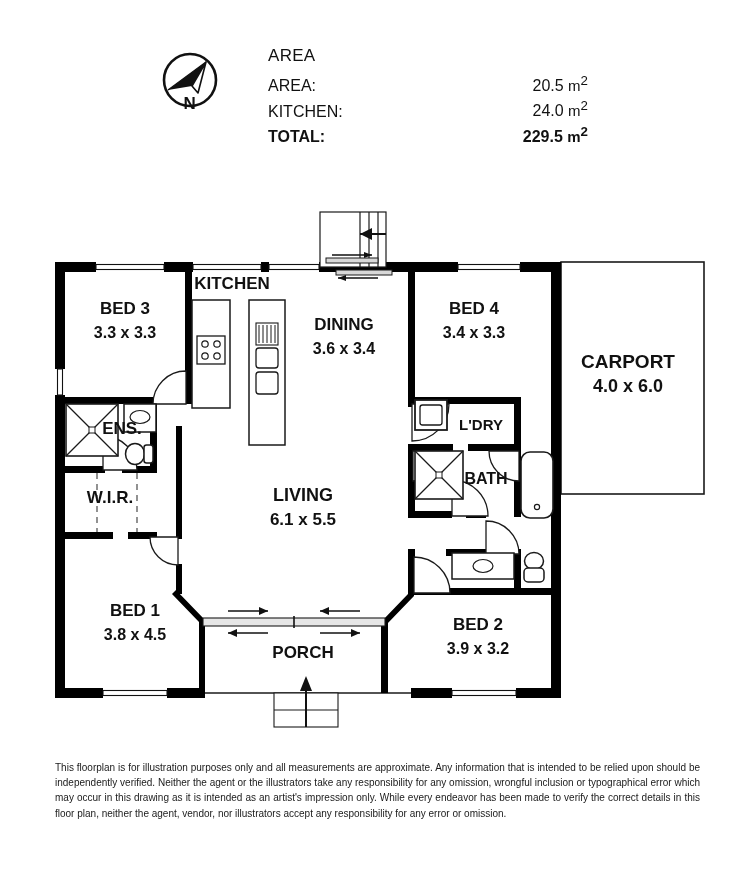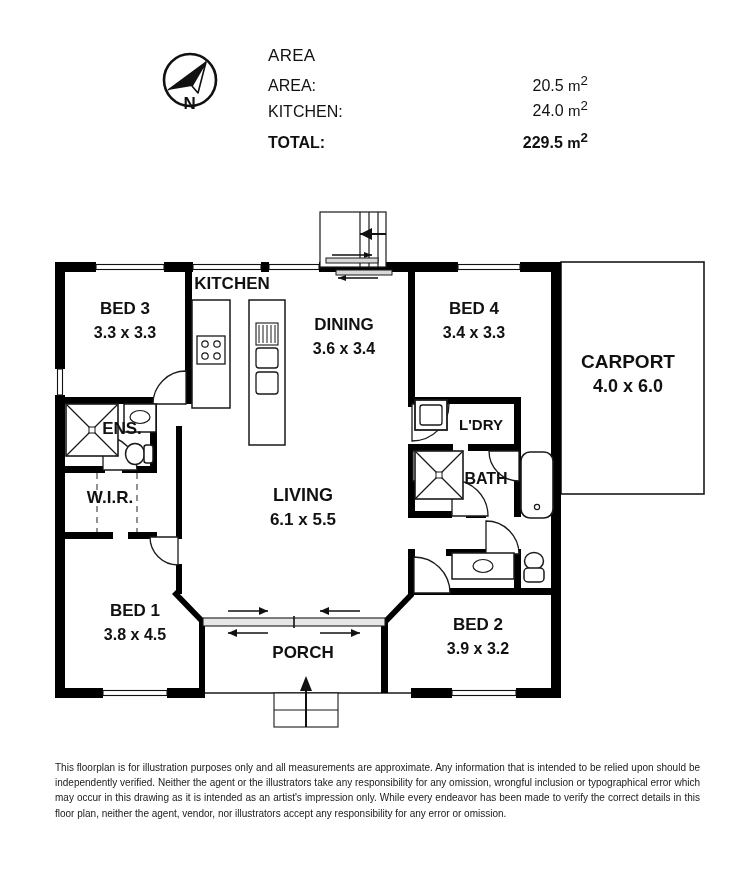--- a/index.html
+++ b/index.html
@@ -62,21 +62,21 @@
   .area-row {
     display: flex;
     justify-content: space-between;
     align-items: baseline;
     font-size: 16px;
     line-height: 1.38;
     white-space: nowrap;
   }
   .area-row .lbl { text-align: left; }
   .area-row .val { text-align: right; font-weight: normal; }
-  .area-row.total { font-weight: bold; margin-top: 6px; }
+  .area-row.total { font-weight: bold; }
   .area-row.total .lbl,
   .area-row.total .val { font-weight: bold; }
   .unit { font-size: 15px; }
 
   
   #plan-wrap {
     position: absolute;
     left: 0;
     top: 196px;
     width: 750px;

